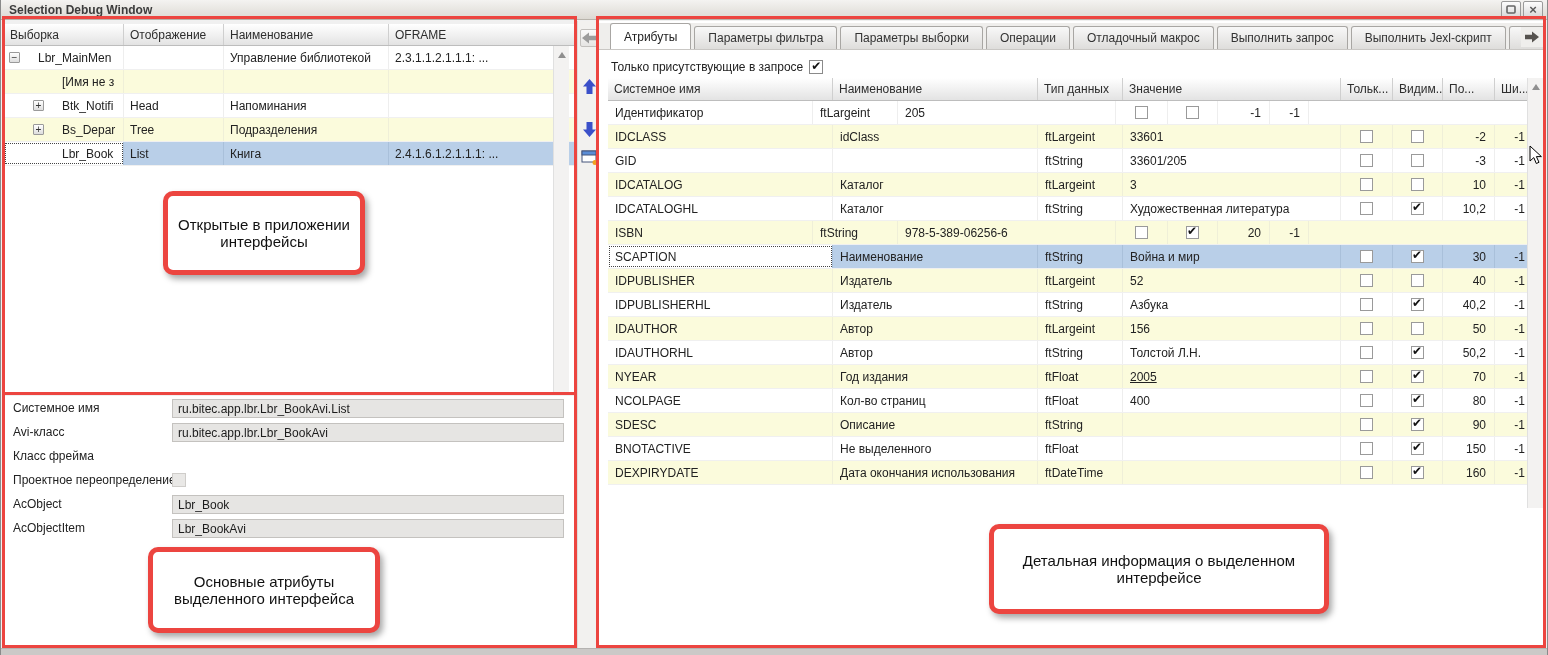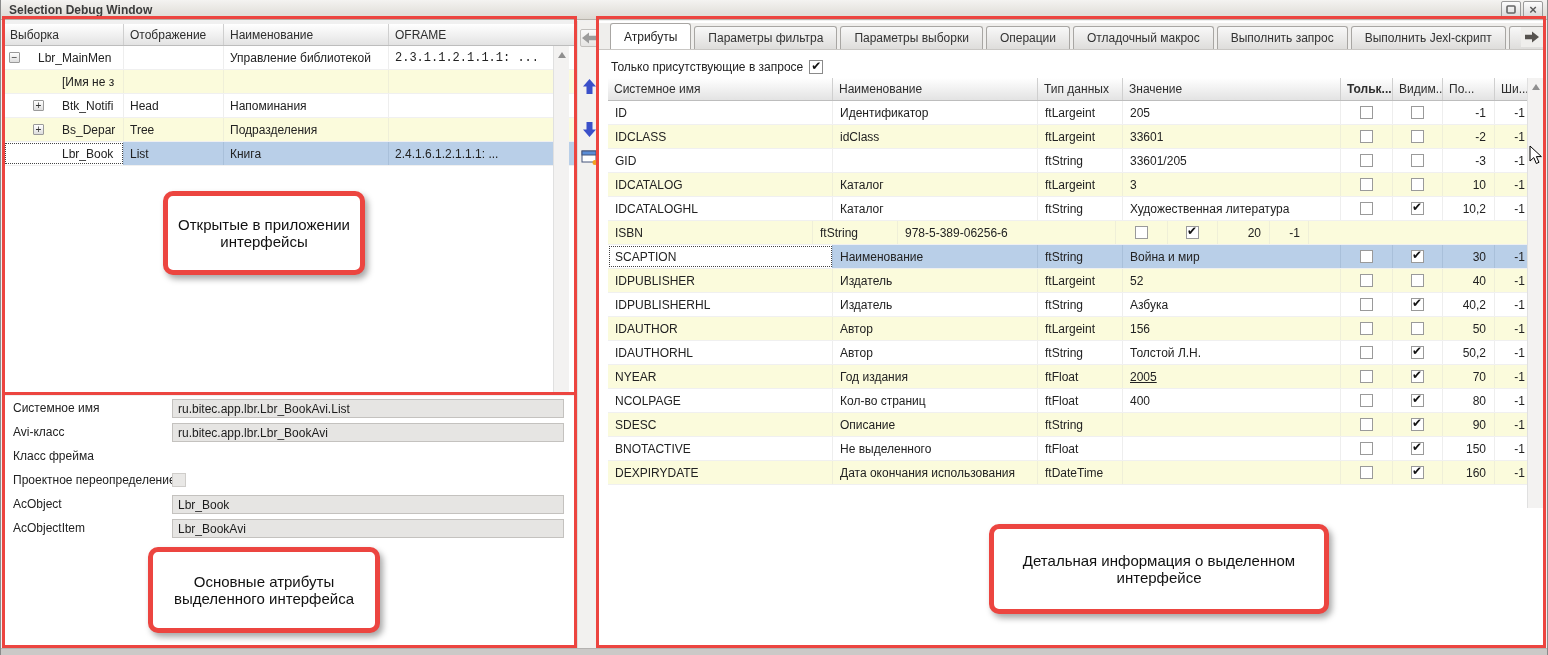--- a/index.html
+++ b/index.html
@@ -117,21 +117,21 @@
         <div class="hcell" style="width: 164px; flex: 1 1 0%;">OFRAME</div>
       </div>
     <div id="treeRows">
         <div class="trow">
           <div class="tcell" style="width: 120px;">
             <span class="expander" style="left: 5px;">−</span>
             <span class="nm" style="padding-left: 28px;">Lbr_MainMen</span>
           </div>
           <div class="tcell" style="width: 100px;"></div>
           <div class="tcell" style="width: 165px;">Управление библиотекой</div>
-          <div class="tcell" style="width: 164px; flex: 1 1 0%; font-family: Liberation Mono, monospace;">2.3.1.1.2.1.1.1: ...</div>
+          <div class="tcell" style="width: 164px; flex: 1 1 0%;">2.3.1.1.2.1.1.1: ...</div>
         </div>
         <div class="trow zebra">
           <div class="tcell" style="width: 120px;">
             <span class="nm" style="padding-left: 52px;">[Имя не з</span>
           </div>
           <div class="tcell" style="width: 100px;"></div>
           <div class="tcell" style="width: 165px;"></div>
           <div class="tcell" style="width: 164px; flex: 1 1 0%;"></div>
         </div>
         <div class="trow">
@@ -238,28 +238,27 @@
       <span>Только присутствующие в запросе</span>
       <span class="cbox checked" id="filterCb"></span>
     </div>
 
     <div class="attr-table">
       <div class="thead" id="attrHeader">
           <div class="hcell" style="width: 225px;">Системное имя</div>
           <div class="hcell" style="width: 205px;">Наименование</div>
           <div class="hcell" style="width: 85px;">Тип данных</div>
           <div class="hcell" style="width: 218px;">Значение</div>
-          <div class="hcell" style="width: 52px; font-weight: bold;">Тольк...</div>
+          <div class="hcell" style="width: 52px;">Тольк...</div>
           <div class="hcell" style="width: 50px;">Видим...</div>
           <div class="hcell" style="width: 52px;">По...</div>
           <div class="hcell" style="width: 39px;">Ши...</div>
         </div>
       <div id="attrRows">
           <div class="arow">
-            <div class="acell" style="width: 225px;">ID</div>
             <div class="acell" style="width: 205px;">Идентификатор</div>
             <div class="acell" style="width: 85px;">ftLargeint</div>
             <div class="acell" style="width: 218px;">205</div>
             <div class="acell ctr" style="width: 52px;">
               <span class="cb"></span>
             </div>
             <div class="acell ctr" style="width: 50px;">
               <span class="cb"></span>
             </div>
             <div class="acell num" style="width: 52px;">-1</div>

